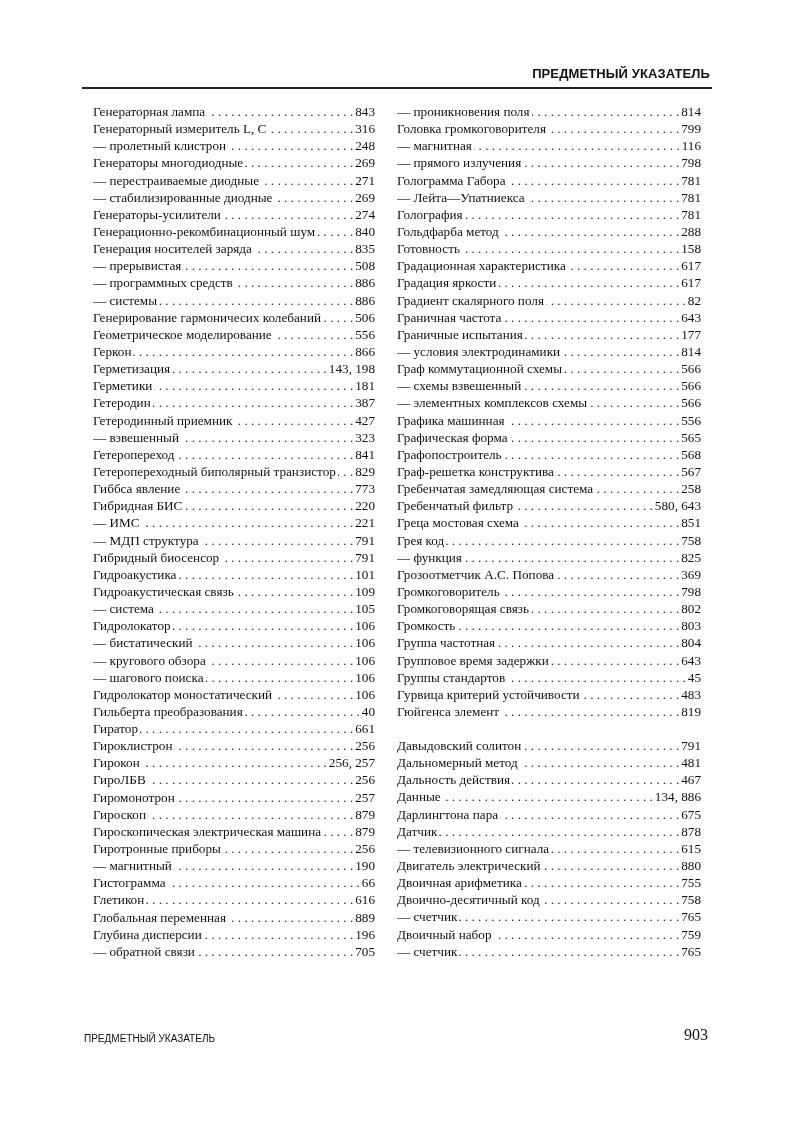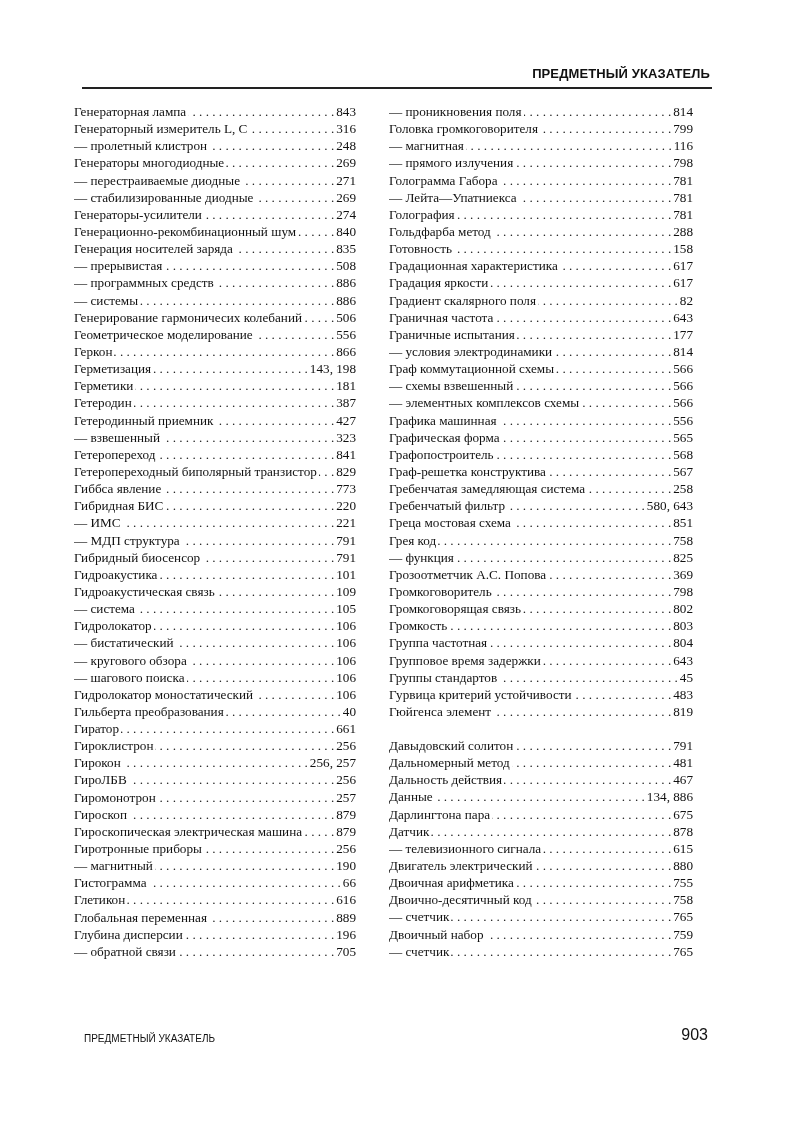--- a/index.html
+++ b/index.html
@@ -10,22 +10,22 @@
     letter-spacing: 0.1px; color: #111;
   }
   .header-rule {
     position: absolute; top: 87px; left: 82px; width: 630px; height: 0;
     border-top: 2px solid #222;
   }
   .col {
     position: absolute; top: 103px; width: 282px;
     font-family: "Liberation Serif", serif; font-size: 13.2px; color: #111;
   }
-  .col-left { left: 74px; }
-  .col-right { left: 389px; width: 304px; }
+  .col-left { left: 93px; }
+  .col-right { left: 397px; width: 304px; }
   .entry {
     display: flex; align-items: baseline; height: 17.15px; line-height: 17.15px;
     white-space: nowrap; overflow: hidden;
   }
   .entry .term { flex: 0 0 auto; }
   .entry .dots {
     flex: 1 1 auto; overflow: hidden; margin: 0 2px;
     color: #222; letter-spacing: 3.3px;
   }
   .entry .dots::before {
@@ -34,21 +34,21 @@
     display: block; text-align: right; direction: rtl; white-space: nowrap; overflow: hidden;
   }
   .entry .page { flex: 0 0 auto; text-align: right; }
   .section-gap { height: 17px; }
   .footer-title {
     position: absolute; top: 1033px; left: 84px;
     font-family: "Liberation Sans", sans-serif; font-size: 10px; color: #111;
   }
   .footer-page {
     position: absolute; top: 1026px; right: 86px;
-    font-family: Liberation Sans, sans-serif; font-size: 16px; color: #111;
+    font-family: Liberation Serif, serif; font-size: 16px; color: #111;
   }
 </style>
 </head>
 <body>
 
 <div class="header-title">ПРЕДМЕТНЫЙ УКАЗАТЕЛЬ</div>
 <div class="header-rule"></div>
 
 <div class="col col-left" id="col-left">
     <div class="entry">

